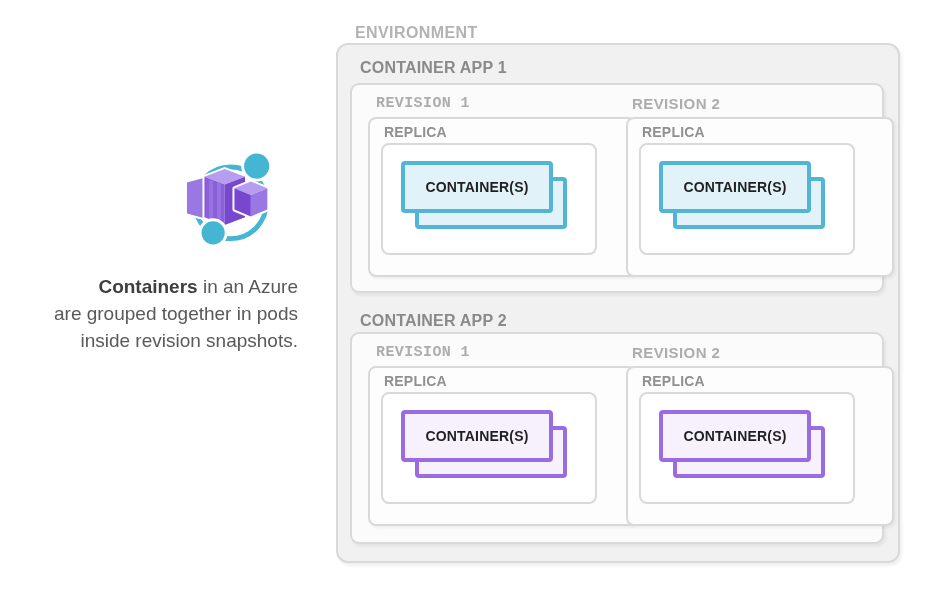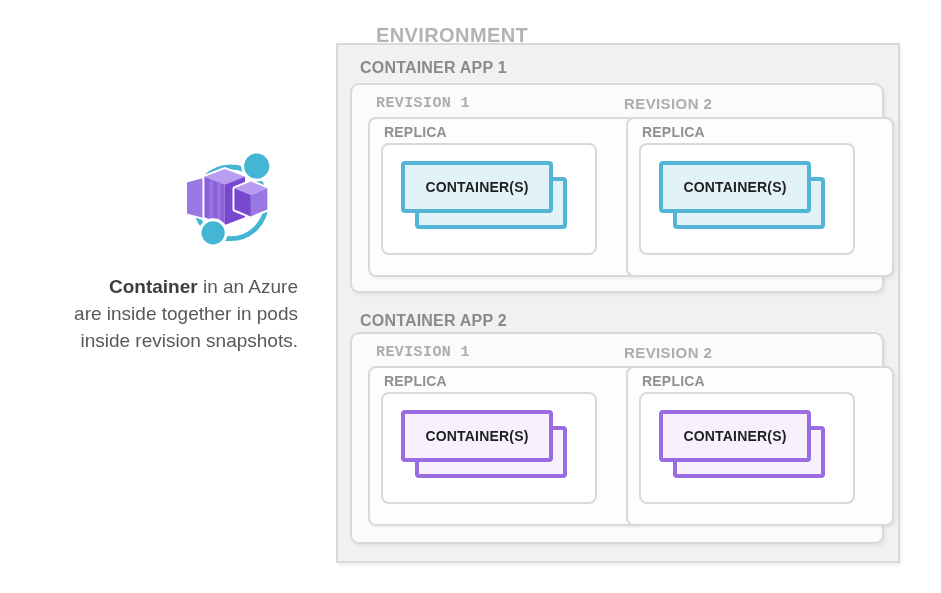--- a/index.html
+++ b/index.html
@@ -9,33 +9,33 @@
   .canvas { position:relative; width:941px; height:593px; background:var(--page_bg,#ffffff); overflow:hidden; }
 
   
   .aca-icon { position:absolute; left:186px; top:149px; width:92px; height:98px; }
   .caption { position:absolute; left:4px; top:273px; width:294px; text-align:right;
              font-size:19px; line-height:27px; color:var(--caption_text,#595959); }
   .caption b { color:var(--caption_bold,#3e3e3e); font-weight:700; }
 
   
   .label { position:absolute; font-weight:700; white-space:nowrap; letter-spacing:.4px; }
-  .env-label { left:376px; top:24px; font-size:20px; color:var(--env_label,#b3b3b4); }
+  .env-label { left:355px; top:24px; font-size:16px; color:var(--env_label,#b3b3b4); }
   .app-label { font-size:16px; color:var(--app_label,#8a8a8b); left:22px; letter-spacing:.2px; }
   .app-label.a1 { top:14px; }
   .app-label.a2 { top:267px; }
   .rev-label { font-size:15px; color:var(--rev_label,#adadae); top:10px; }
   .rev-label.r1 { left:24px;font-family:Liberation Mono, monospace; }
-  .rev-label.r2 { left:272px; }
+  .rev-label.r2 { left:280px; }
   .replica-label { font-size:14px; color:var(--replica_label,#909091); left:14px; top:5px; letter-spacing:.2px; }
 
   
   .env-box { position:absolute; left:336px; top:43px; width:564px; height:520px;
              background:var(--env_fill,#f1f1f2); border:2px solid var(--box_border,#d9d9da);
-             border-radius:1px; box-shadow:2px 3px 3px rgba(0,0,0,.06); }
+             border-radius:12px; box-shadow:2px 3px 3px rgba(0,0,0,.06); }
   .app-box { position:absolute; left:12px; width:534px; background:var(--app_fill,#fbfbfc);
              border:2px solid var(--box_border,#d9d9da); border-radius:9px;
              box-shadow:2px 3px 3px rgba(0,0,0,.05); }
   .app-box.a1 { top:38px; height:210px; }
   .app-box.a2 { top:287px; height:212px; }
   .rev-box { position:absolute; top:32px; width:268px; height:160px; background:var(--rev_fill,#fdfdfd);
              border:2px solid var(--box_border,#d9d9da); border-radius:8px;
              box-shadow:2px 2px 3px rgba(0,0,0,.05); }
   .rev-box.r1 { left:16px; }
   .rev-box.r2 { left:274px; }
@@ -76,22 +76,22 @@
       <polygon points="50,40 67,47 67,69 50,62" fill="var(--icon_purple_dark,#7748cf)"></polygon>
       <polygon points="67,47 84,40 84,62 67,69" fill="var(--icon_purple_mid,#9a78e4)"></polygon>
 
       <circle cx="73" cy="17" r="16" fill="#ffffff"></circle>
       <circle cx="73" cy="17" r="13" fill="var(--icon_teal,#45b5d4)"></circle>
       <circle cx="28" cy="86" r="15" fill="#ffffff"></circle>
       <circle cx="28" cy="86" r="12" fill="var(--icon_teal,#45b5d4)"></circle>
     </svg>
 
     <div class="caption">
-      <div><b>Container</b><span> in an Azure</span></div>
-      <div>are inside together in pods</div>
+      <div><b>Containers</b><span> in an Azure</span></div>
+      <div>are grouped together in pods</div>
       <div>inside revision snapshots.</div>
     </div>
   </div>
 
   <div class="label env-label">ENVIRONMENT</div>
 
   <div class="env-box">
 
     <div class="label app-label a1">CONTAINER APP 1</div>
     <div class="app-box a1" style="--accent: #52b5d6; --cfill: #e1f2f9;">

